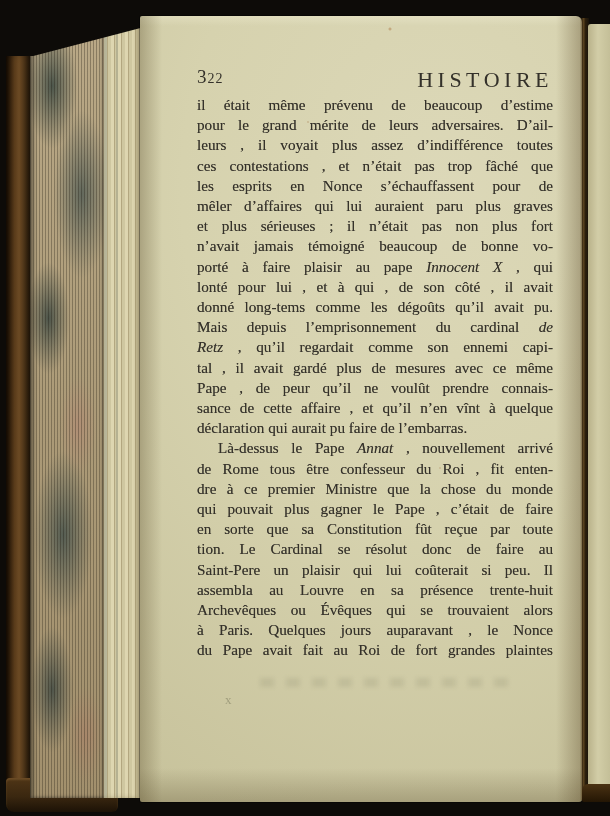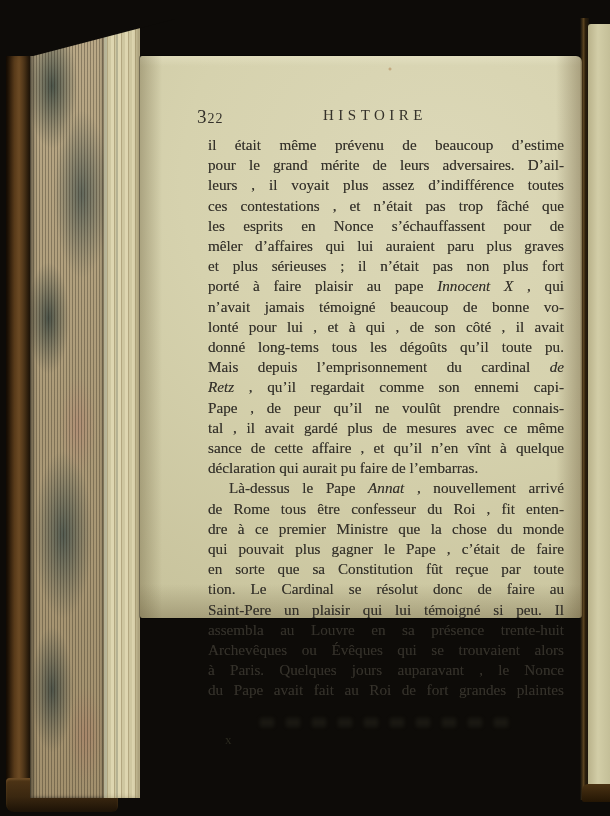--- a/index.html
+++ b/index.html
@@ -46,34 +46,33 @@
       linear-gradient(90deg,#bfb38c,#ded8b4);
     box-shadow:inset -3px 0 4px rgba(120,105,70,.5);
   }
   
   .corner-shade{
     position:absolute;left:0;top:0;width:175px;height:56px;background:#0d0b08;
     clip-path:polygon(0 0,100% 0,100% 34%,19% 100%,0 100%);
   }
   
   .page-main{
-    position:absolute;left:140px;top:16px;width:442px;height:562px;
+    position:absolute;left:140px;top:16px;width:442px;height:786px;
     border-radius:2px 6px 3px 2px;
     background-image:
       radial-gradient(3px 3px at 250px 13px,rgba(160,95,40,.55),rgba(160,95,40,0) 70%),
       radial-gradient(2px 2px at 168px 106px,rgba(150,95,45,.4),rgba(150,95,45,0) 70%),
       radial-gradient(2px 2px at 300px 452px,rgba(150,95,45,.35),rgba(150,95,45,0) 70%),
       linear-gradient(270deg,rgba(88,70,38,.38) 0,rgba(88,70,38,0) 26px),
       linear-gradient(90deg,rgba(95,82,48,.35) 0,rgba(95,82,48,0) 22px),
       linear-gradient(0deg,rgba(75,62,32,.28) 0,rgba(75,62,32,0) 34px),
       linear-gradient(180deg,rgba(255,252,230,.25) 0,rgba(255,252,230,0) 10px),
       radial-gradient(130% 95% at 68% 22%,#dcd8b8 0%,#d6d2ae 45%,#c6c19a 100%);
     box-shadow:0 0 0 1px rgba(0,0,0,.35);
     color:#34312a;
-    margin-top:40px;
   }
   
   .gutter{
     position:absolute;left:580px;top:18px;width:9px;height:782px;
     background:linear-gradient(90deg,rgba(60,45,20,0) 0,#5a431f 40%,#2c1f0c 60%,rgba(60,45,20,.2) 100%);
   }
   .facing-page{
     position:absolute;left:588px;top:24px;width:22px;height:770px;
     background:linear-gradient(90deg,#b9b28a 0,#d2cda7 45%,#c4bf98 100%);
     border-radius:3px 0 0 2px;
@@ -82,26 +81,26 @@
     position:absolute;left:582px;top:784px;width:28px;height:18px;
     background:linear-gradient(180deg,#4a3213,#241604);
     border-radius:6px 0 0 2px;
   }
   
   .header-row{position:absolute;left:57px;top:50px;width:356px;height:24px;}
   .page-number{position:absolute;left:0;top:0;letter-spacing:1px;}
   .page-number .big{font-size:19px;}
   .page-number .small{font-size:14px;}
   .running-title{
-    position:absolute;left:0;top:1px;width:100%;text-align:center;
-    font-size:15px;letter-spacing:4.5px;
+    position:absolute;left:0;top:1px;width:100%;text-align:right;
+    font-size:22px;letter-spacing:4.5px;
   }
   
   .text-block{
-    position:absolute;left:68px;top:79px;width:356px;
+    position:absolute;left:57px;top:79px;width:356px;
     font-size:15.2px;line-height:20.2px;
     text-shadow:0 0 .5px rgba(52,49,42,.55);
   }
   .line{text-align:justify;text-align-last:justify;white-space:nowrap;}
   .line.par-end{text-align-last:left;}
   .line.indent{text-indent:21px;}
   .it{font-style:italic;}
   
   .ghost-mark{
     position:absolute;left:85px;top:676px;
@@ -130,37 +129,37 @@
   </div>
 
   <div class="text-block">
       <div class="line"><span>il était même prévenu de beaucoup d’estime</span></div>
       <div class="line"><span>pour le grand mérite de leurs adversaires. D’ail-</span></div>
       <div class="line"><span>leurs , il voyait plus assez d’indifférence toutes</span></div>
       <div class="line"><span>ces contestations , et n’était pas trop fâché que</span></div>
       <div class="line"><span>les esprits en Nonce s’échauffassent pour de</span></div>
       <div class="line"><span>mêler d’affaires qui lui auraient paru plus graves</span></div>
       <div class="line"><span>et plus sérieuses ; il n’était pas non plus fort</span></div>
+      <div class="line"><span>n’avait jamais témoigné beaucoup de bonne vo-</span></div>
       <div class="line"><span>porté à faire plaisir au pape </span><span class="it">Innocent X</span><span> , qui</span></div>
-      <div class="line"><span>n’avait jamais témoigné beaucoup de bonne vo-</span></div>
       <div class="line"><span>lonté pour lui , et à qui , de son côté , il avait</span></div>
-      <div class="line"><span>donné long-tems tous les dégoûts qu’il toute pu.</span></div>
+      <div class="line"><span>donné long-tems comme les dégoûts qu’il avait pu.</span></div>
       <div class="line"><span>Mais depuis l’emprisonnement du cardinal </span><span class="it">de</span></div>
       <div class="line"><span class="it">Retz</span><span> , qu’il regardait comme son ennemi capi-</span></div>
+      <div class="line"><span>tal , il avait gardé plus de mesures avec ce même</span></div>
       <div class="line"><span>Pape , de peur qu’il ne voulût prendre connais-</span></div>
-      <div class="line"><span>tal , il avait gardé plus de mesures avec ce même</span></div>
       <div class="line"><span>sance de cette affaire , et qu’il n’en vînt à quelque</span></div>
       <div class="line par-end"><span>déclaration qui aurait pu faire de l’embarras.</span></div>
       <div class="line indent"><span>Là-dessus le Pape </span><span class="it">Annat</span><span> , nouvellement arrivé</span></div>
       <div class="line"><span>de Rome tous être confesseur du Roi , fit enten-</span></div>
       <div class="line"><span>dre à ce premier Ministre que la chose du monde</span></div>
       <div class="line"><span>qui pouvait plus gagner le Pape , c’était de faire</span></div>
       <div class="line"><span>en sorte que sa Constitution fût reçue par toute</span></div>
       <div class="line"><span>tion. Le Cardinal se résolut donc de faire au</span></div>
-      <div class="line"><span>Saint-Pere un plaisir qui lui témoigné si peu. Il</span></div>
+      <div class="line"><span>Saint-Pere un plaisir qui lui coûterait si peu. Il</span></div>
       <div class="line"><span>assembla au Louvre en sa présence trente-huit</span></div>
       <div class="line"><span>Archevêques ou Évêques qui se trouvaient alors</span></div>
       <div class="line"><span>à Paris. Quelques jours auparavant , le Nonce</span></div>
       <div class="line"><span>du Pape avait fait au Roi de fort grandes plaintes</span></div>
     </div>
 
   <div class="ghost-smudge"></div>
   <span class="ghost-mark">x</span>
 </div>
 

